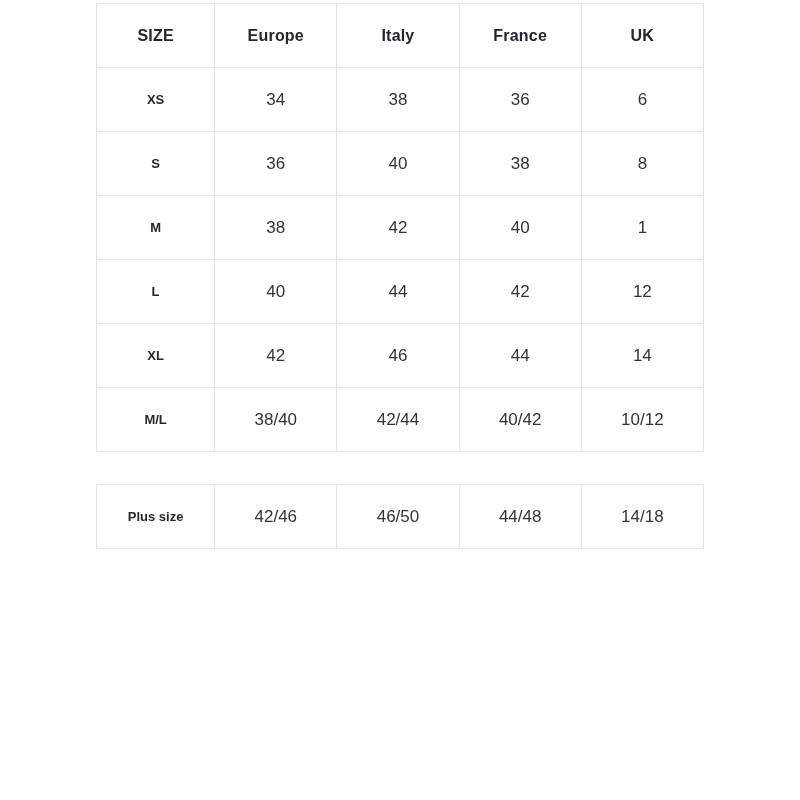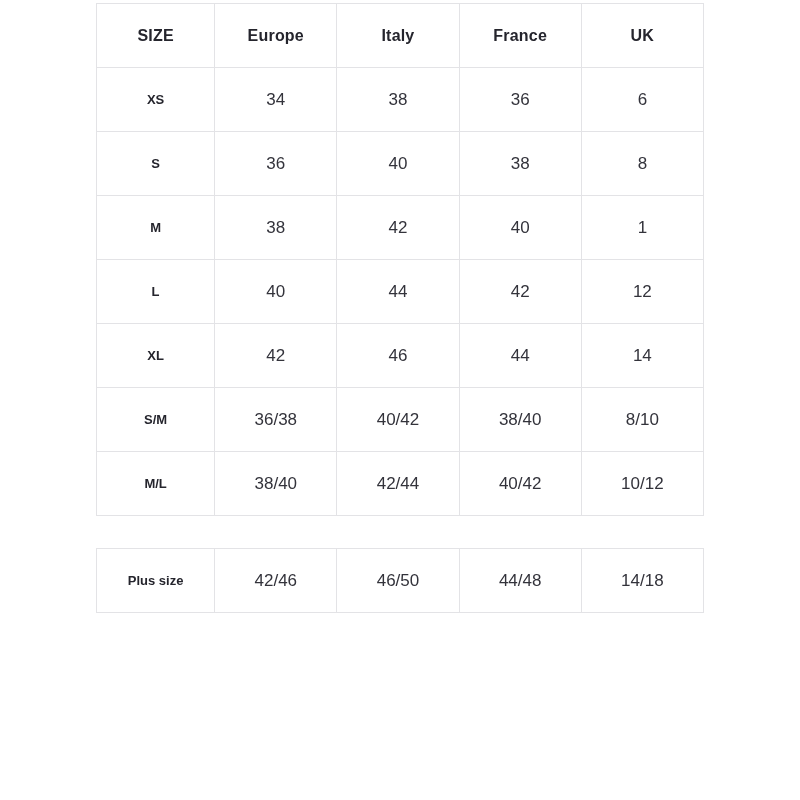--- a/index.html
+++ b/index.html
@@ -114,27 +114,20 @@
           <td>12</td>
         </tr>
         <tr>
           <td class="rowhead">XL</td>
           <td>42</td>
           <td>46</td>
           <td>44</td>
           <td>14</td>
         </tr>
         <tr>
-          <td class="rowhead">S/M</td>
-          <td>36/38</td>
-          <td>40/42</td>
-          <td>38/40</td>
-          <td>8/10</td>
-        </tr>
-        <tr>
           <td class="rowhead">M/L</td>
           <td>38/40</td>
           <td>42/44</td>
           <td>40/42</td>
           <td>10/12</td>
         </tr>
       </tbody>
     </table>
   </div>
 

